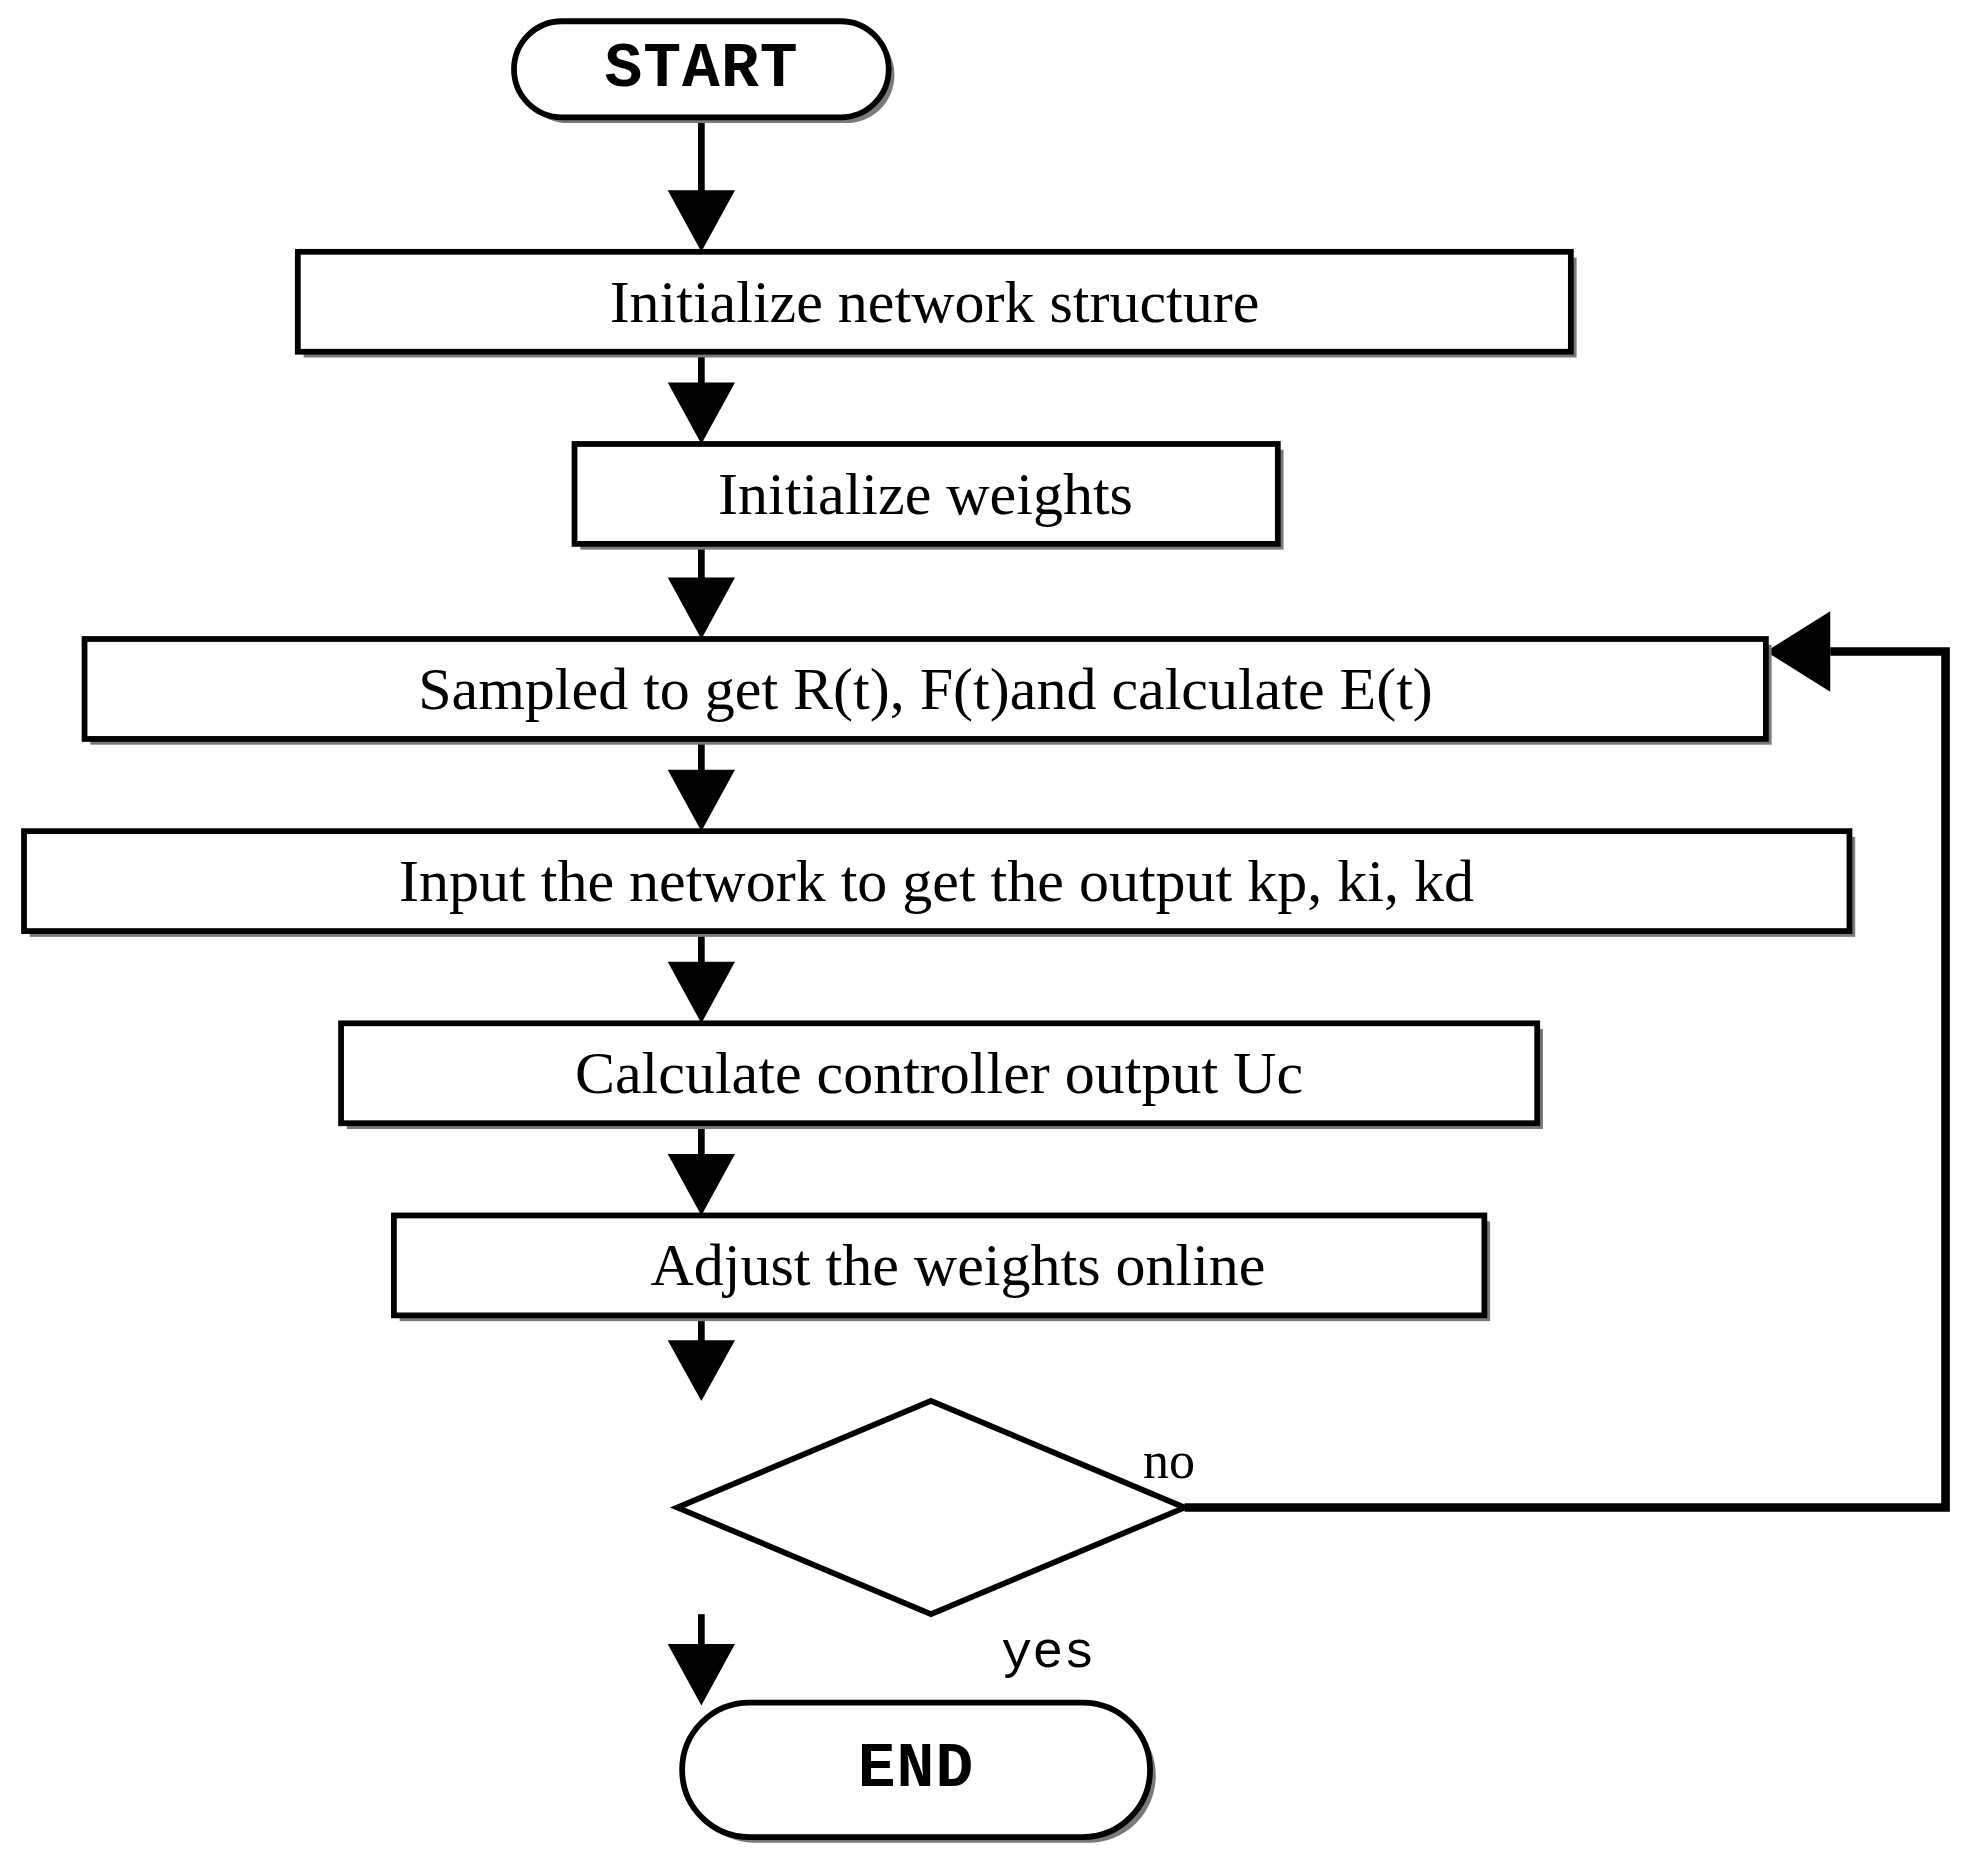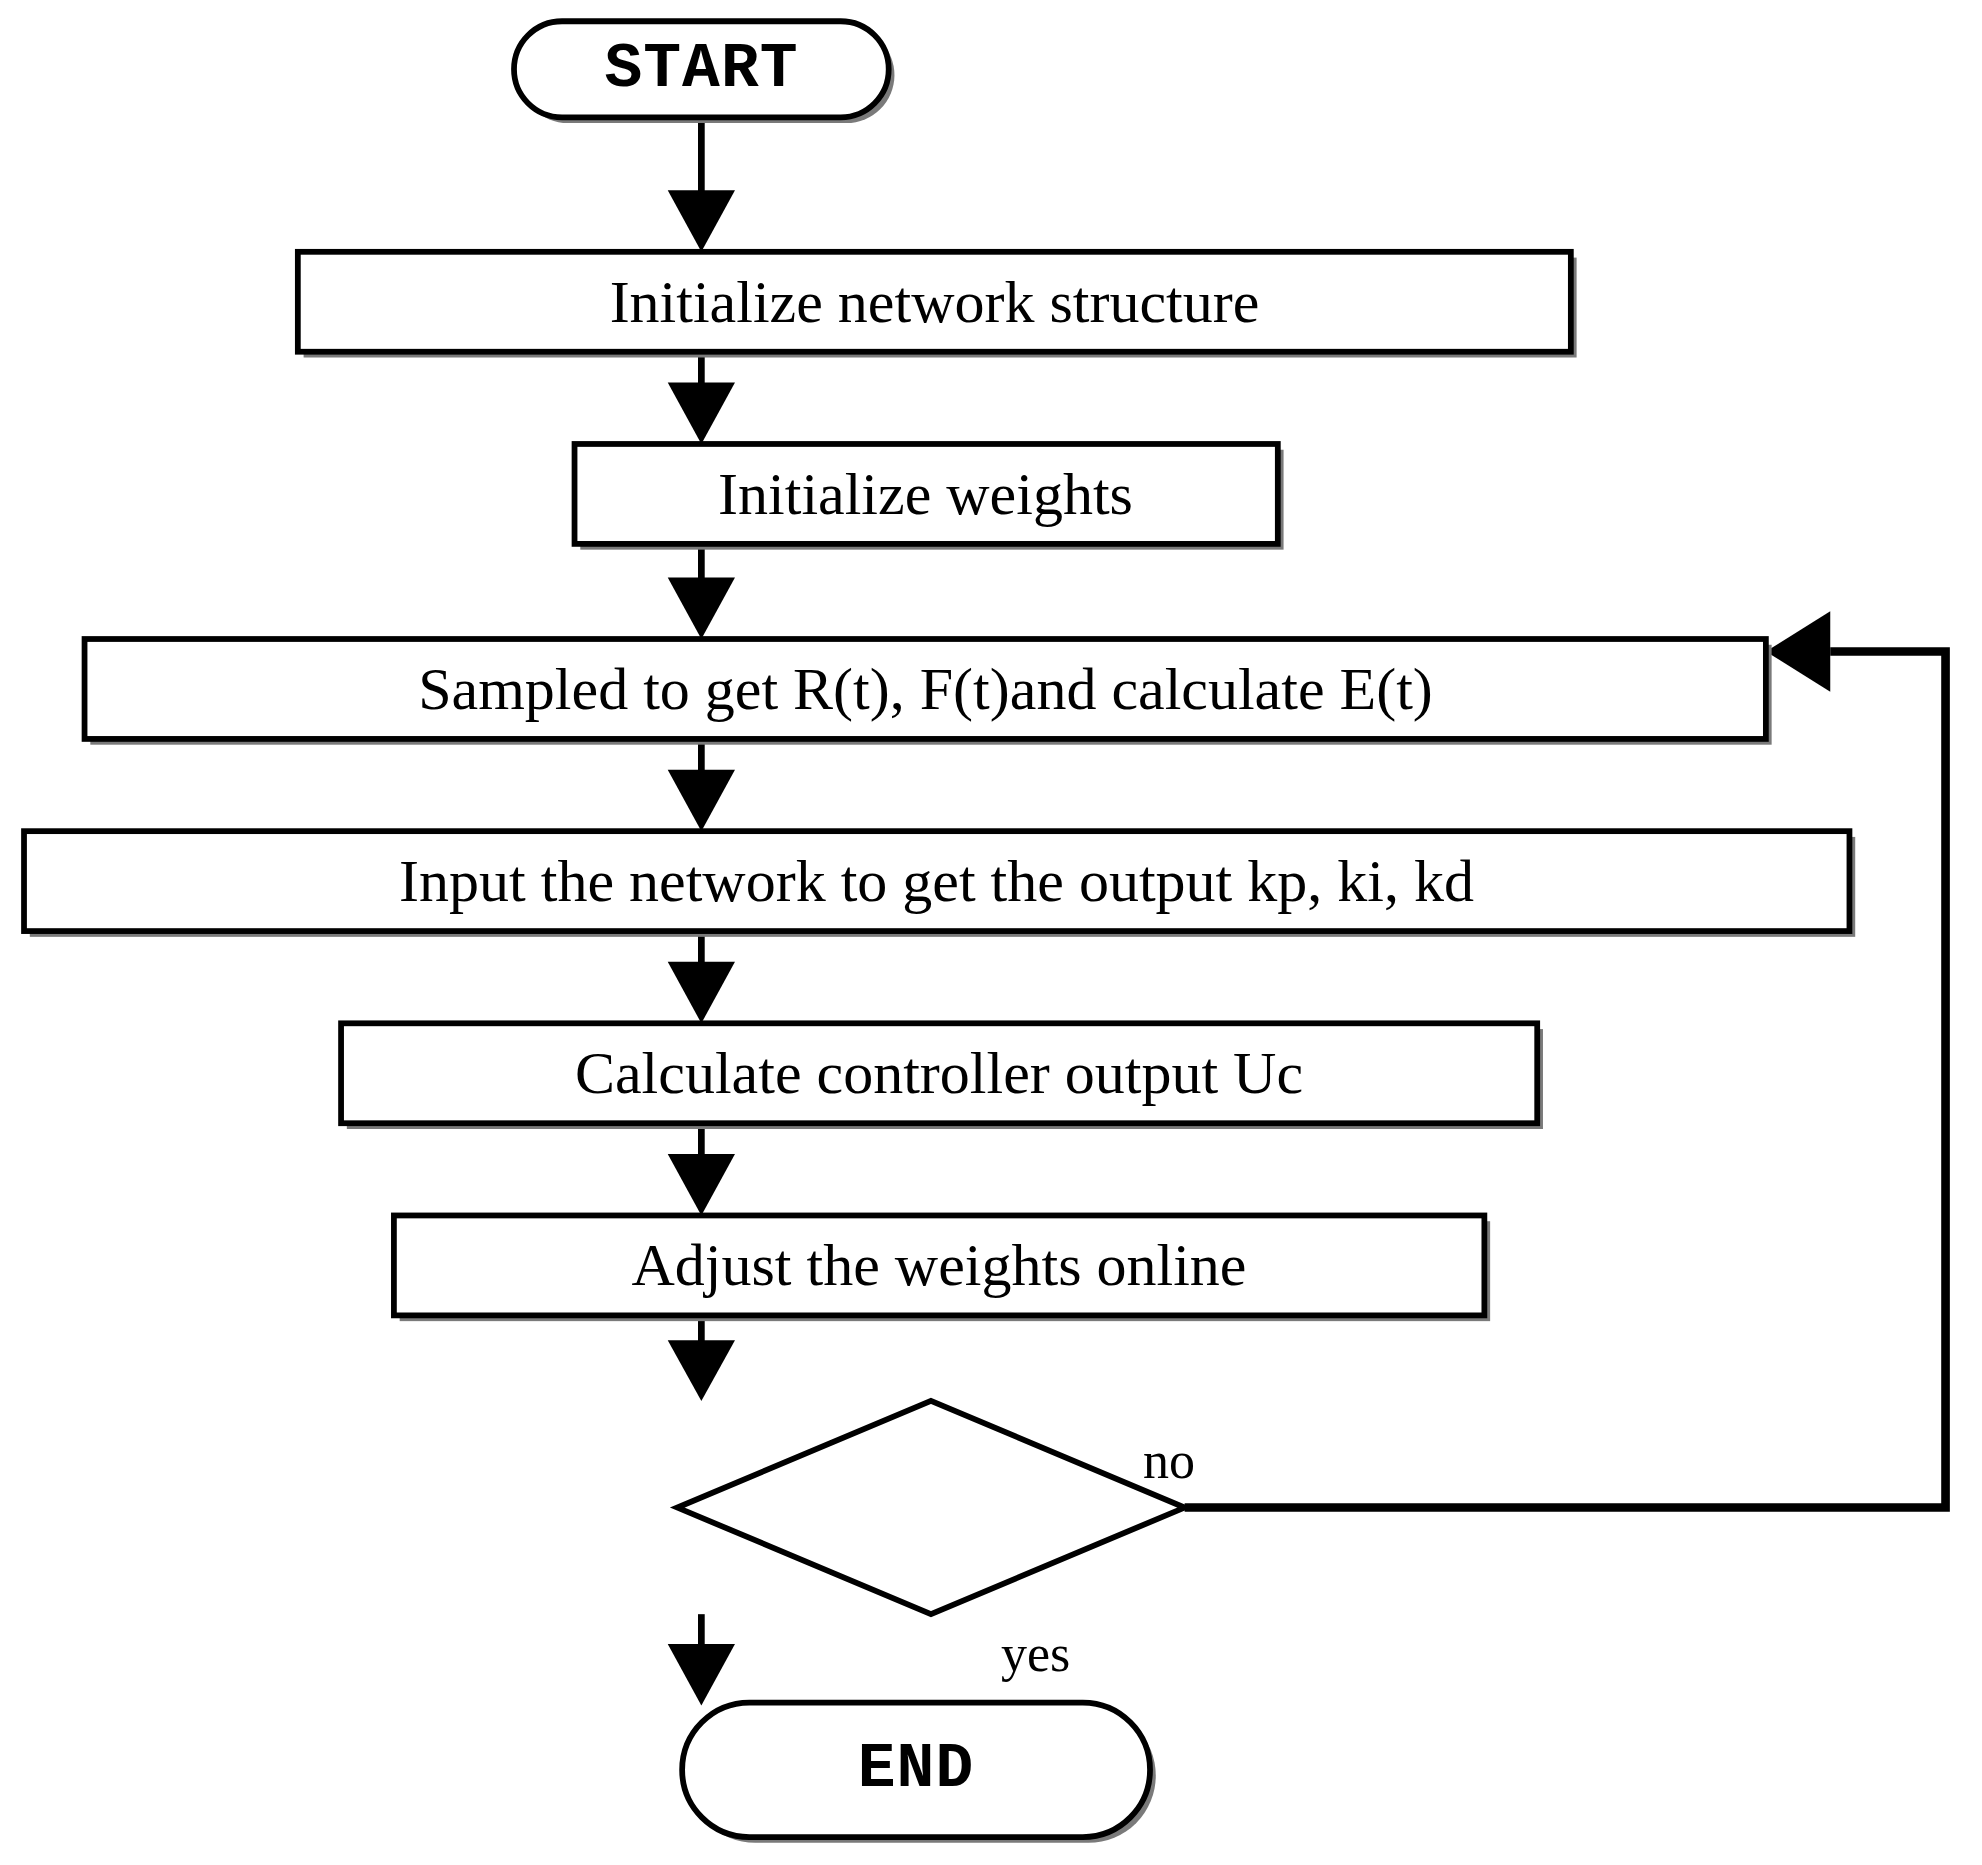--- a/index.html
+++ b/index.html
@@ -153,31 +153,31 @@
   </div>
 
   <div class="node-label proc-label" style="left:24px; top:831px; width:1825px; height:100px;">
     <span>Input the network to get the output kp, ki, kd</span>
   </div>
 
   <div class="node-label proc-label" style="left:341px; top:1023px; width:1196px; height:100px;">
     <span>Calculate controller output Uc</span>
   </div>
 
-  <div class="node-label proc-label" style="left:394px; top:1215px; width:1090px; height:100px;">
+  <div class="node-label proc-label" style="left:413px; top:1215px; width:1090px; height:100px;">
     <span>Adjust the weights online</span>
   </div>
 
 
   <div class="node-label term-label" style="left:682px; top:1702px; width:468px; height:134px;">
     <span>END</span>
   </div>
 
   <div class="node-label edge-label" style="left:1143px; top:1431px; width:115px; height:60px; justify-content:flex-start;">
     <span>no</span>
   </div>
 
-  <div class="node-label edge-label" style="left:1001px; top:1624px; width:154px; height:60px; justify-content:flex-start;">
+  <div class="node-label edge-label" style="left:1001px; top:1624px; width:154px; height:60px; justify-content:flex-start;font-family:Liberation Mono, monospace;">
     <span>yes</span>
   </div>
 
 </div>
 
 
 </body></html>

